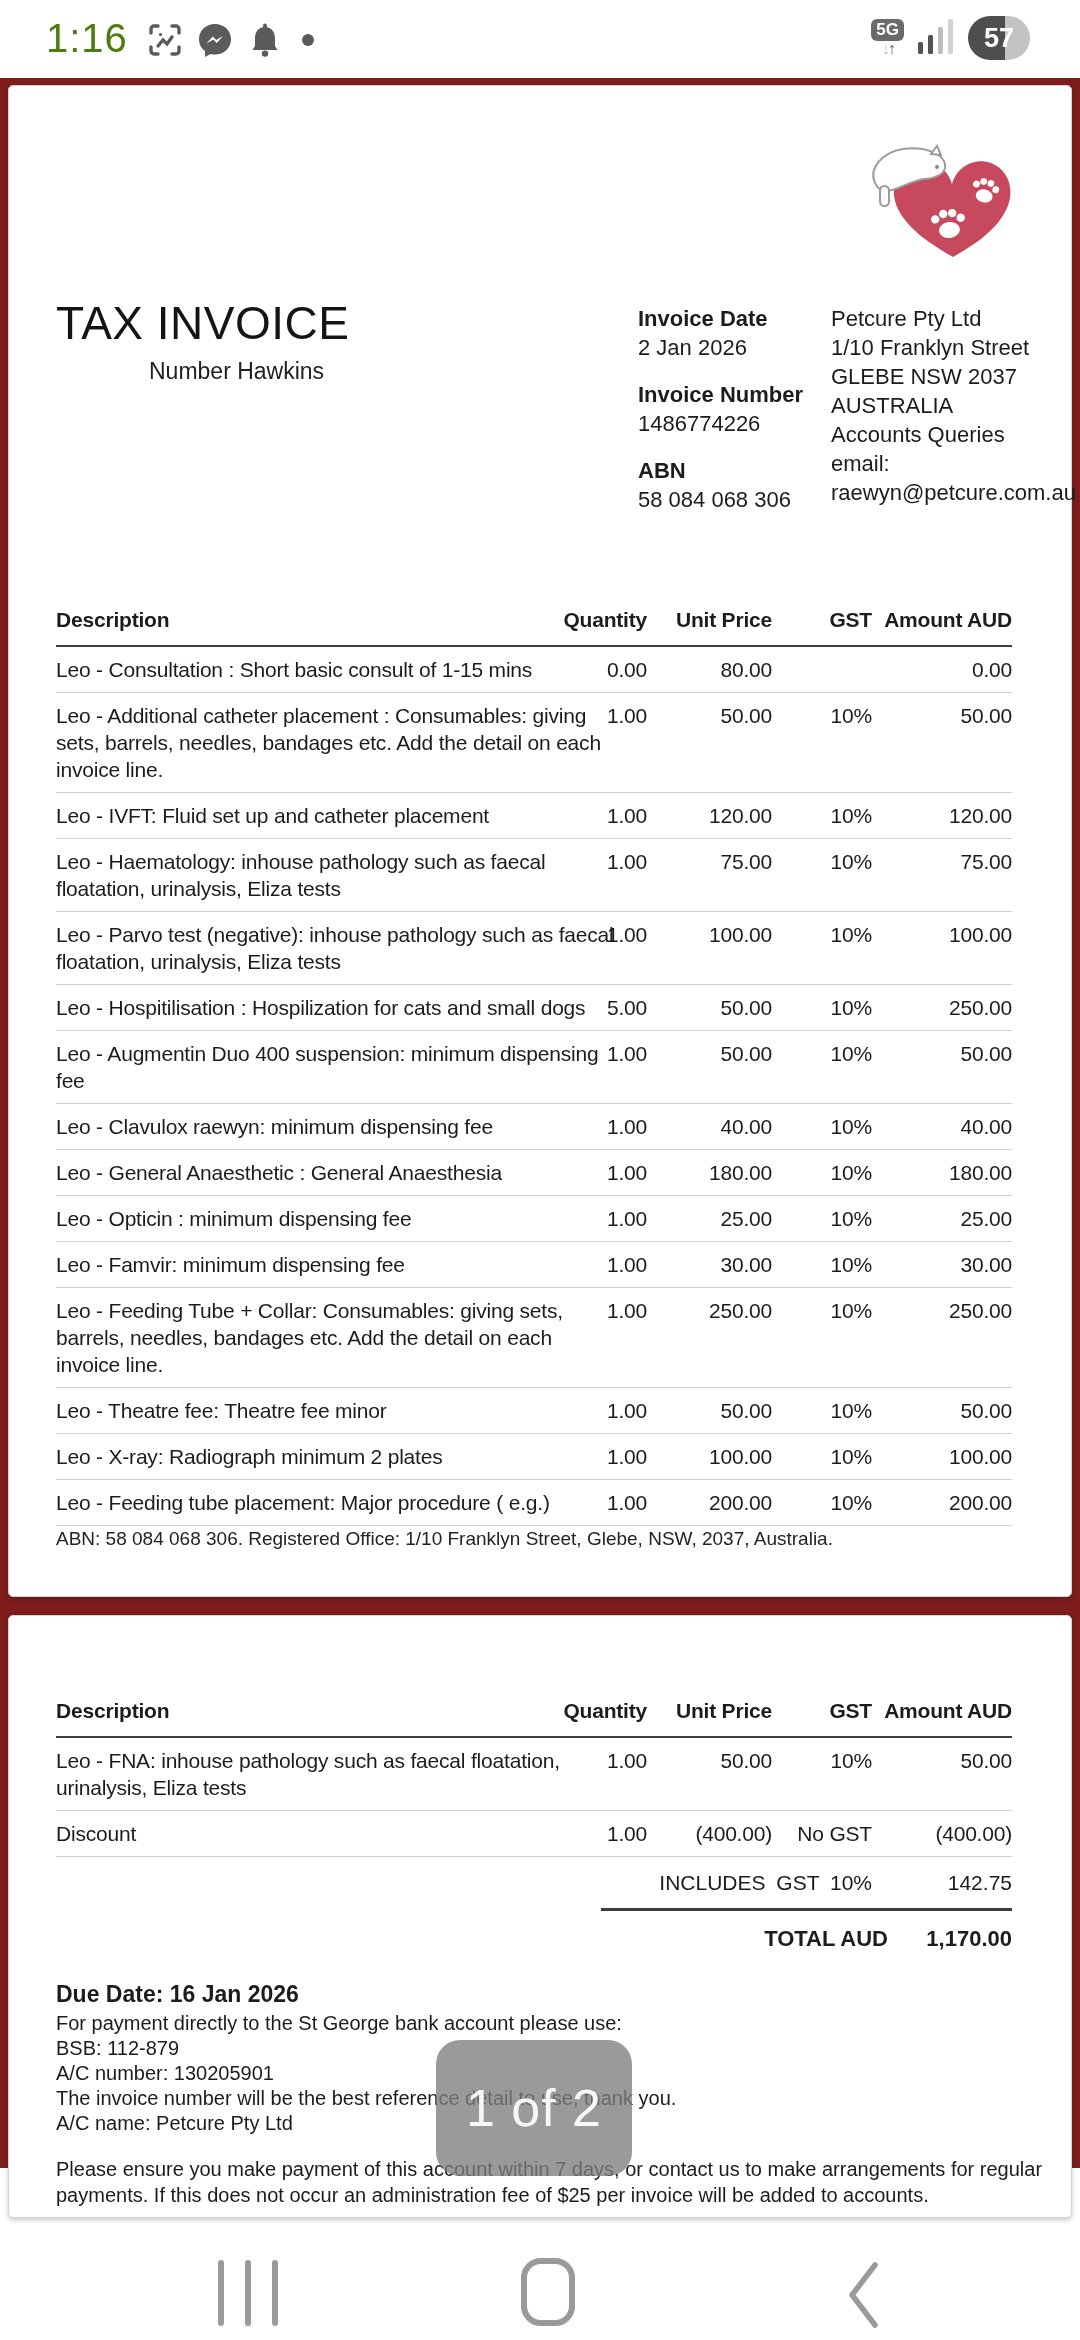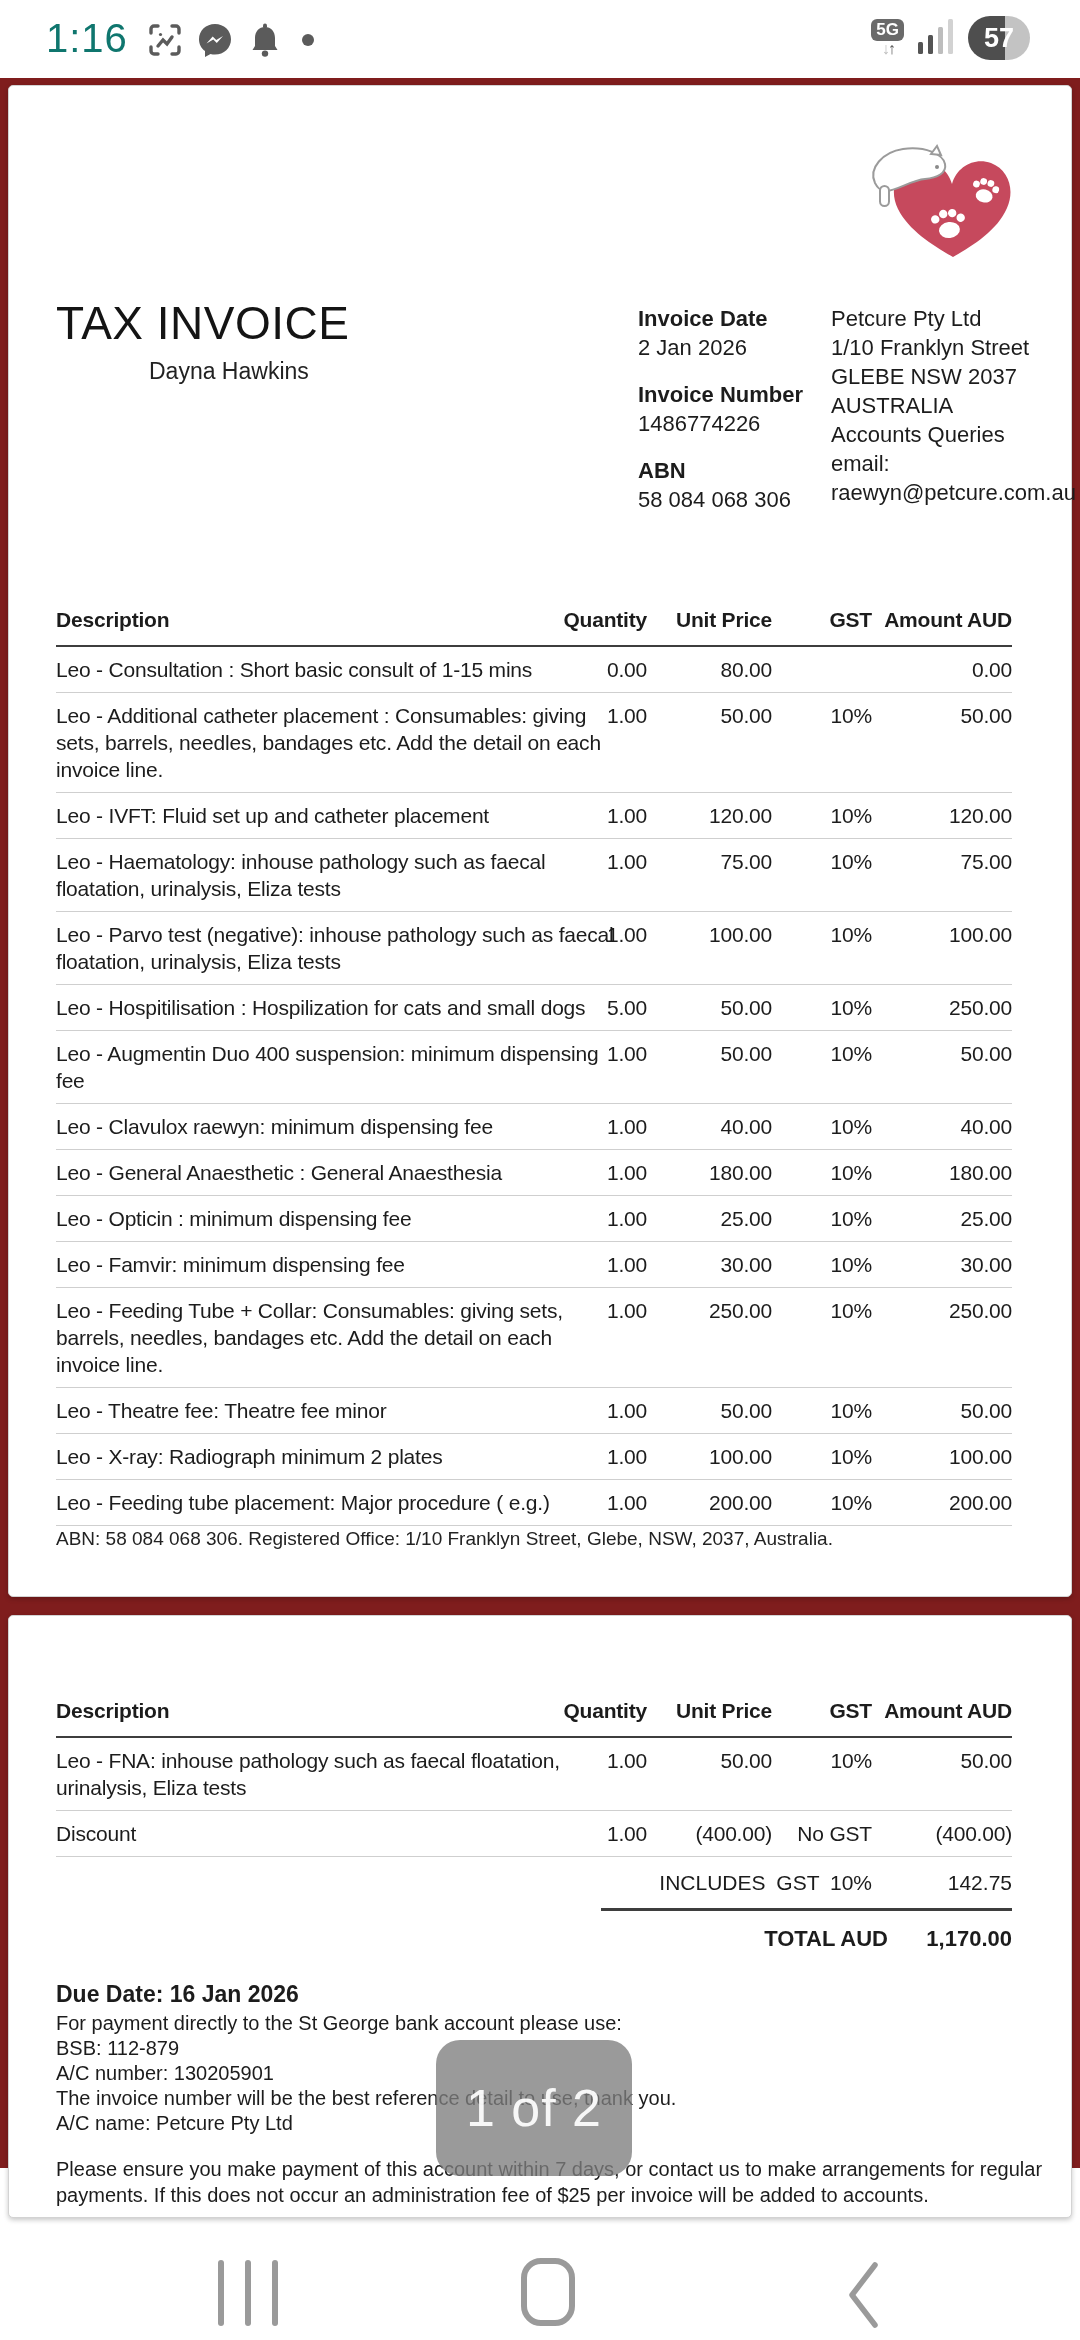--- a/index.html
+++ b/index.html
@@ -1,21 +1,21 @@
 <!DOCTYPE html>
 <html><head>
 <meta charset="utf-8">
 <style>
   * { margin:0; padding:0; box-sizing:border-box; }
   html,body { width:1080px; height:2340px; font-family:"Liberation Sans", sans-serif; background:#ffffff; overflow:hidden; }
   .phone { position:relative; width:1080px; height:2340px; background:#fff; }
 
   
   .status-bar { position:absolute; top:0; left:0; width:1080px; height:78px; background:#fff; }
-  .sb-time { position:absolute; left:46px; top:16px; font-size:40px; font-weight:500; color:#0f766e; letter-spacing:1px; }
+  .sb-time { position:absolute; left:46px; top:16px; font-size:40px; font-weight:500; color:#4d7c0f; letter-spacing:1px; }
   .sb-icon { position:absolute; top:21px; }
   .sb-ic1 { left:146px; } .sb-ic2 { left:196px; } .sb-ic3 { left:246px; }
   .sb-dot { position:absolute; left:302px; top:34px; width:12px; height:12px; border-radius:50%; background:#5b5b5b; }
   .sb-right { position:absolute; right:50px; top:14px; display:flex; align-items:center; gap:12px; }
   .badge-5g { display:flex; flex-direction:column; align-items:center; }
   .badge-5g .box { background:#6a6a6a; color:#fff; font-size:17px; font-weight:bold; border-radius:6px; padding:1px 5px; line-height:20px; }
   .badge-5g .arrows { font-size:16px; line-height:16px; letter-spacing:-2px; }
   .badge-5g .arr-d { color:#bdbdbd; } .badge-5g .arr-u { color:#5b5b5b; }
   .battery { width:62px; height:44px; border-radius:22px; background:linear-gradient(90deg,#4e4e4e 0 60%,#c3c3c3 60% 100%);
              color:#fff; font-size:27px; font-weight:bold; display:flex; align-items:center; justify-content:center; letter-spacing:0; }
@@ -152,21 +152,21 @@
           <g fill="#fff" stroke="#9b9b9b" stroke-width="2">
             <path d="M28 47 C21 32 36 16 56 13 C78 10 96 18 98 28 C100 37 90 42 78 43 C64 44 48 56 38 55 C32 54 30 51 28 47 Z"></path>
             <path d="M84 18 l6-8 4 9 Z"></path>
             <rect x="33" y="50" width="9" height="20" rx="4.5"></rect>
           </g>
           <circle cx="90" cy="31" r="2" fill="#8a8a8a"></circle>
         </svg>
       </span>
 
       <h1 class="inv-title">TAX INVOICE</h1>
-      <div class="customer">Dayna Hawkins</div>
+      <div class="customer">Number Hawkins</div>
 
       <div class="info-col info-mid">
         <div class="info-block">
           <div class="lbl">Invoice Date</div>
           <div>2 Jan 2026</div>
         </div>
         <div class="info-block">
           <div class="lbl">Invoice Number</div>
           <div>1486774226</div>
         </div>

